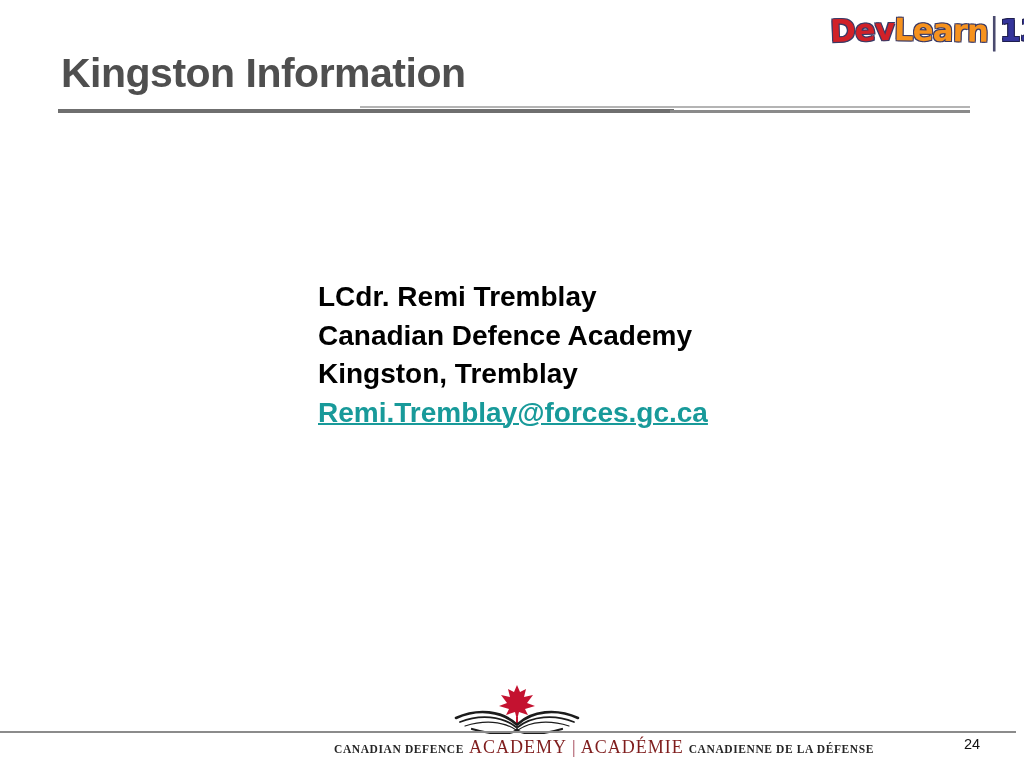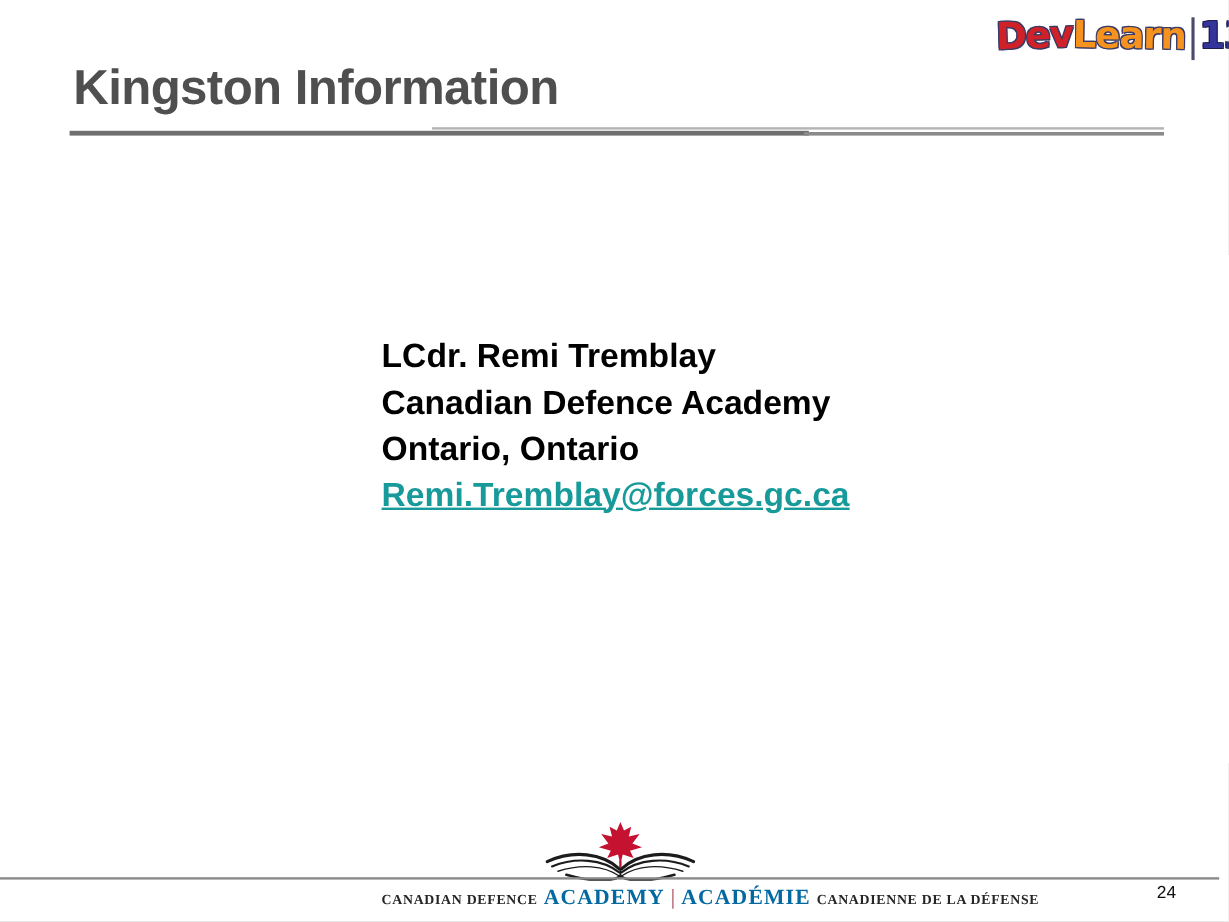--- a/index.html
+++ b/index.html
@@ -55,30 +55,30 @@
   }
   .contact a {
     color:#189a9a;
     text-decoration-thickness:2px;
   }
 
   
   .footer-line { position:absolute; left:0; top:731px; width:1016px; height:2px; background:#8b8b8b; }
   .cda-logo { position:absolute; left:452px; top:684px; width:130px; height:50px; }
   .footer-text {
-    position:absolute; left:318px; top:737px;
+    position:absolute; left:334px; top:737px;
     display:flex; align-items:baseline; gap:5px;
     font-family:"Liberation Serif", serif;
     white-space:nowrap;
   }
   .ft-small {
     font-size:11.5px; font-weight:600; color:#262626; letter-spacing:0.6px;
   }
   .ft-big {
-    font-size:18px; font-weight:700; color:#0369a1; letter-spacing:1px;
+    font-size:18px; font-weight:400; color:#7f1d1d; letter-spacing:1px;
   }
   .ft-sep { font-size:18px; font-weight:400; color:#9e3a4d; }
   .page-number {
     position:absolute; left:952px; top:736px; width:40px;
     font-size:14.5px; color:#111111; text-align:center;
   }
 </style>
 </head>
 <body>
 
@@ -89,21 +89,21 @@
   <div class="rule-main"></div>
   <div class="rule-right"></div>
 
   <div class="devlearn">
     <span class="dl-dev">Dev</span><span class="dl-learn">Learn</span><span class="dl-sep">|</span><span class="dl-year">13</span>
   </div>
 
   <div class="contact">
     <div>LCdr. Remi Tremblay</div>
     <div>Canadian Defence Academy</div>
-    <div>Ontario, Ontario</div>
+    <div>Kingston, Tremblay</div>
     <div><a href="#">Remi.Tremblay@forces.gc.ca</a></div>
   </div>
 
   <svg class="cda-logo" viewBox="0 0 130 50" xmlns="http://www.w3.org/2000/svg">
 
     <g fill="#c41230">
       <path d="M65 1 L68 8 L74 5 L72 13 L81 11 L75 19 L83 22 L73 25 L76 31 L67 28 L65 36 L63 28 L54 31 L57 25 L47 22 L55 19 L49 11 L58 13 L56 5 L62 8 Z"></path>
       <rect x="64" y="33" width="2" height="6"></rect>
     </g>
 

